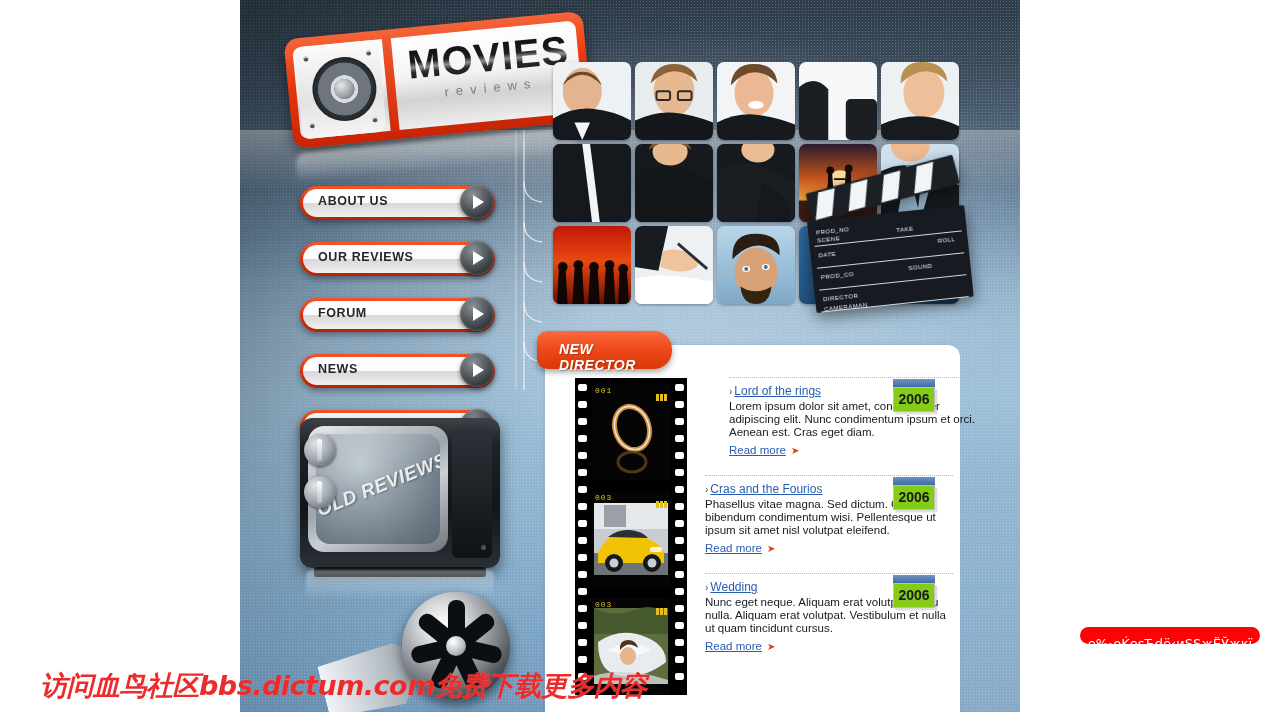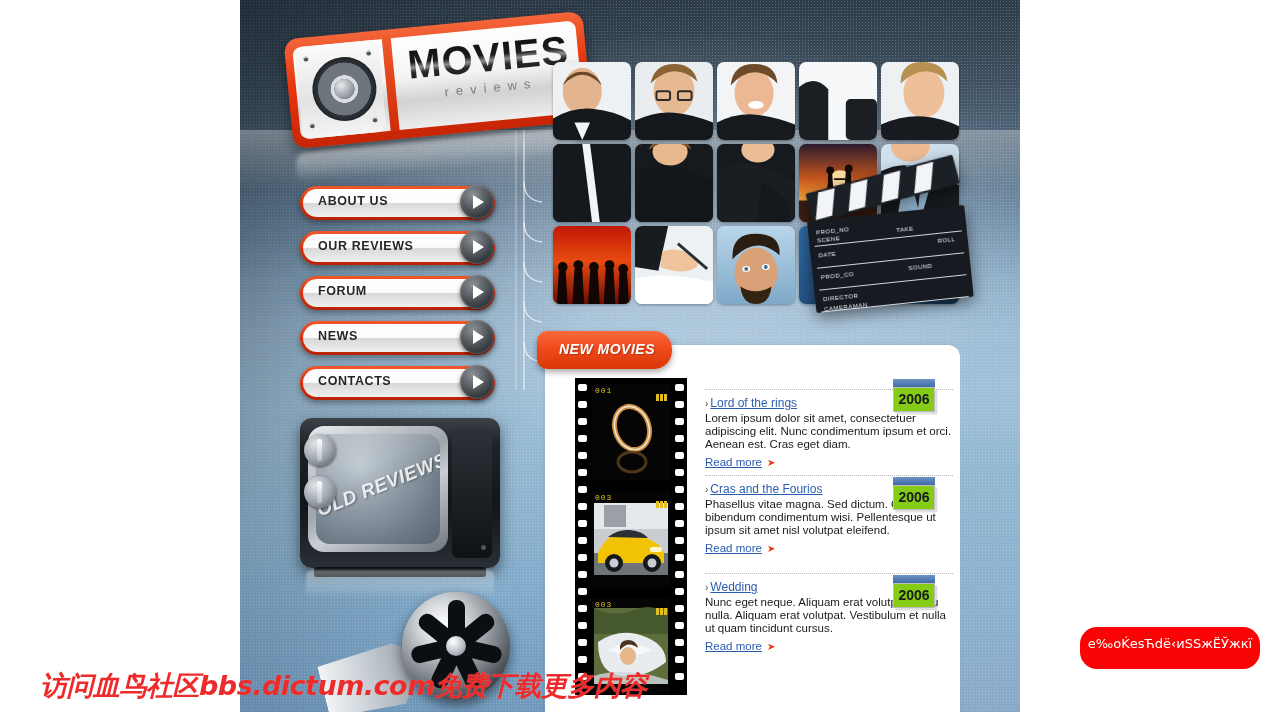--- a/index.html
+++ b/index.html
@@ -56,21 +56,21 @@
       filter:drop-shadow(0 5px 8px rgba(0,0,0,.5));}
   #clapper .top{position:absolute;left:6px;top:0;width:152px;height:30px;background:#1b1f26;
       transform:rotate(-9deg);transform-origin:0 100%;border-radius:2px;}
   #clapper .top .st{position:absolute;top:2px;width:17px;height:26px;background:#f2f4f6;transform:skewX(-20deg);}
   #clapper .body{position:absolute;left:0;top:28px;width:158px;height:92px;background:#171b21;border-radius:2px;}
   #clapper .row{position:absolute;left:5px;right:5px;height:19px;border-bottom:1px solid #cfd6dd;}
   #clapper .cell{position:absolute;font-size:6px;color:#eef2f5;font-family:"Liberation Sans",sans-serif;letter-spacing:.5px;}
 
   
   #navwrap{position:absolute;left:300px;top:186px;width:200px;}
-  .navbtn{position:relative;width:195px;height:34px;margin-bottom:11px;border-radius:18px;
+  .navbtn{position:relative;width:195px;height:34px;margin-bottom:22px;border-radius:18px;
       background:linear-gradient(180deg,#f3562b,#dd2f07 50%,#b72204);padding:3px;box-sizing:border-box;
       box-shadow:0 3px 6px rgba(0,0,0,.35);}
   .navbtn .face{position:absolute;left:3px;top:3px;right:3px;bottom:3px;border-radius:15px;
       background:linear-gradient(180deg,#ffffff 0%,#fbfbfb 48%,#d8d8d8 52%,#f0f0f0 100%);}
   .navbtn .lbl{position:absolute;left:18px;top:8px;font-size:12.5px;font-weight:bold;color:#262626;letter-spacing:.6px;
       font-family:"Liberation Sans",sans-serif;}
   .navbtn .play{position:absolute;right:1px;top:-1px;width:34px;height:34px;border-radius:50%;
       background:radial-gradient(circle at 38% 28%, #8b9095 0%, #5a6065 38%, #33383d 70%, #1d2125 100%);
       box-shadow:0 2px 4px rgba(0,0,0,.5), inset 0 0 3px rgba(255,255,255,.35);}
   .navbtn .play:after{content:"";position:absolute;left:13px;top:10px;border-left:11px solid #ffffff;
@@ -146,21 +146,21 @@
   .yr .bar{height:8px;background:linear-gradient(180deg,#6f93c4,#3f6ba8);}
   .yr .bx{border:1px solid #bdbdbd;background:#84cc16;text-align:center;font-size:14px;font-weight:bold;
       color:#1a1a1a;padding:3px 0 4px;box-shadow:2px 2px 0 rgba(0,0,0,.08),3px 3px 0 rgba(0,0,0,.05);
       font-family:"Liberation Sans",sans-serif;}
 
   
   #wm{position:absolute;left:40px;top:668px;font-size:27px;font-weight:bold;font-style:italic;
       color:#ee2b2b;letter-spacing:-.5px;white-space:nowrap;z-index:20;
       text-shadow:0 0 1px rgba(255,255,255,.4);font-family:"DejaVu Sans",sans-serif;}
   
-  #cta{position:absolute;left:1080px;top:627px;width:180px;height:42px;border-radius:17px;background:#f90505;z-index:20;}
+  #cta{position:absolute;left:1080px;top:627px;width:180px;height:17px;border-radius:17px;background:#f90505;z-index:20;}
   #cta span{position:absolute;left:0;right:0;top:9px;text-align:center;font-size:13px;color:#fff;
       font-family:"DejaVu Sans",sans-serif;}
 </style>
 </head>
 <body>
 
 <div id="page">
   <div id="site">
     <div class="vig"></div>
     <div class="gloss"></div>
@@ -447,21 +447,21 @@
     <div class="hole" style="transform:rotate(51deg)"></div>
     <div class="hole" style="transform:rotate(103deg)"></div>
     <div class="hole" style="transform:rotate(154deg)"></div>
     <div class="hole" style="transform:rotate(206deg)"></div>
     <div class="hole" style="transform:rotate(257deg)"></div>
     <div class="hole" style="transform:rotate(309deg)"></div>
     <div class="hub"></div>
   </div>
 
   <div id="tab">
-    <span>NEW MOVIES</span>
+    <span>NEW DIRECTOR</span>
   </div>
   <div id="panel">
     <div id="strip">
       <div class="perfL">
           <span class="perf" style="top: 6px;"></span>
           <span class="perf" style="top: 23px;"></span>
           <span class="perf" style="top: 40px;"></span>
           <span class="perf" style="top: 57px;"></span>
           <span class="perf" style="top: 74px;"></span>
           <span class="perf" style="top: 91px;"></span>
@@ -523,21 +523,21 @@
             <rect x="2" y="10" width="74" height="76" fill="#5d6e3c"></rect>
             <path d="M2 10 q20 10 40 2 q20 -8 34 6 L76 36 L2 36z" fill="#475a2e"></path>
             <path d="M6 44 q24 -16 50 -4 q18 8 18 24 q-20 16 -44 14 q-24 -2 -24 -34z" fill="#e8ecef"></path>
             <path d="M16 52 q22 -12 44 0 q-18 10 -44 0z" fill="#f6f8fa"></path>
             <ellipse cx="36" cy="58" rx="8" ry="9" fill="#e6b58c"></ellipse>
             <path d="M28 52 q8 -10 18 -2 q-2 -8 -10 -8 q-9 0 -8 10z" fill="#4a3420"></path>
             <path d="M2 78 q32 -10 74 4 L76 86 L2 86z" fill="#cfd6dc" opacity=".8"></path>
           </svg><span class="num">003</span><span class="bars"><b></b><b></b><b></b></span></div>
       </div>
     <div id="reviews">
-        <div class="review" style="top: 48px;"><div class="dash"></div><span class="arr">›</span><a class="ttl" href="#">Lord of the rings</a><div class="body">Lorem ipsum dolor sit amet, consectetuer adipiscing elit. Nunc condimentum ipsum et orci. Aenean est. Cras eget diam.</div><a class="more" href="#">Read more</a><span class="rmdot">➤</span></div>
+        <div class="review" style="top: 36px; margin-left: 24px;"><div class="dash"></div><span class="arr">›</span><a class="ttl" href="#">Lord of the rings</a><div class="body">Lorem ipsum dolor sit amet, consectetuer adipiscing elit. Nunc condimentum ipsum et orci. Aenean est. Cras eget diam.</div><a class="more" href="#">Read more</a><span class="rmdot">➤</span></div>
         <div class="yr" style="left: 348px; top: 34px;">
           <div class="bar"></div>
           <div class="bx">2006</div>
         </div>
         <div class="review" style="top: 134px;"><div class="dash"></div><span class="arr">›</span><a class="ttl" href="#">Cras and the Fourios</a><div class="body">Phasellus vitae magna. Sed dictum. Quisque bibendum condimentum wisi. Pellentesque ut ipsum sit amet nisl volutpat eleifend.</div><a class="more" href="#">Read more</a><span class="rmdot">➤</span></div>
         <div class="yr" style="left: 348px; top: 132px;">
           <div class="bar"></div>
           <div class="bx">2006</div>
         </div>
         <div class="review" style="top: 232px;"><div class="dash"></div><span class="arr">›</span><a class="ttl" href="#">Wedding</a><div class="body">Nunc eget neque. Aliquam erat volutpat. In eu nulla. Aliquam erat volutpat. Vestibulum et nulla ut quam tincidunt cursus.</div><a class="more" href="#">Read more</a><span class="rmdot">➤</span></div>

